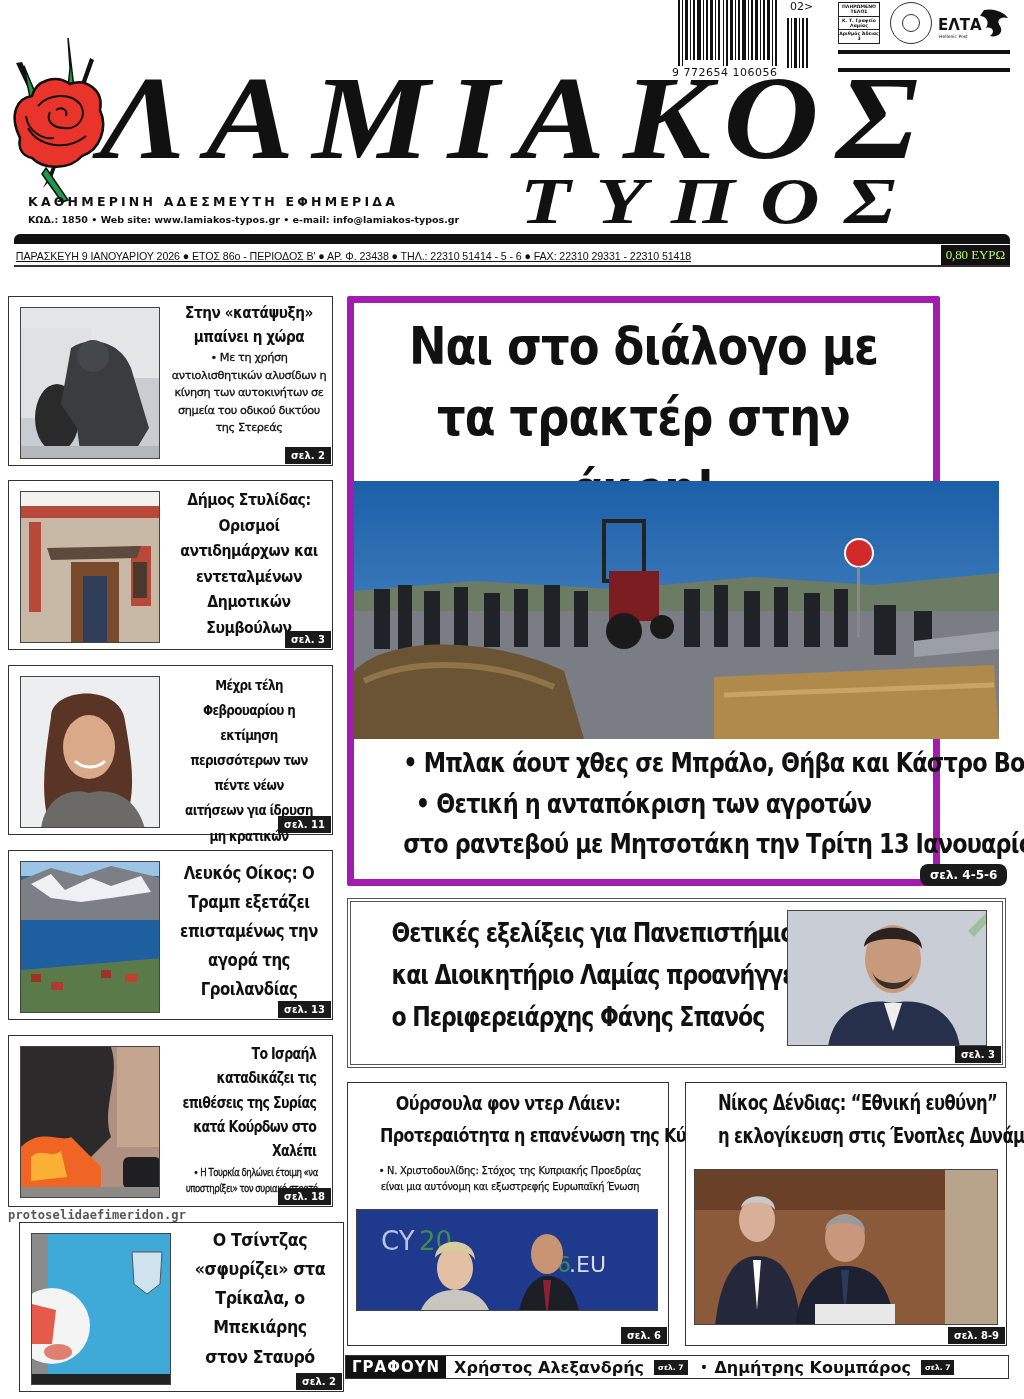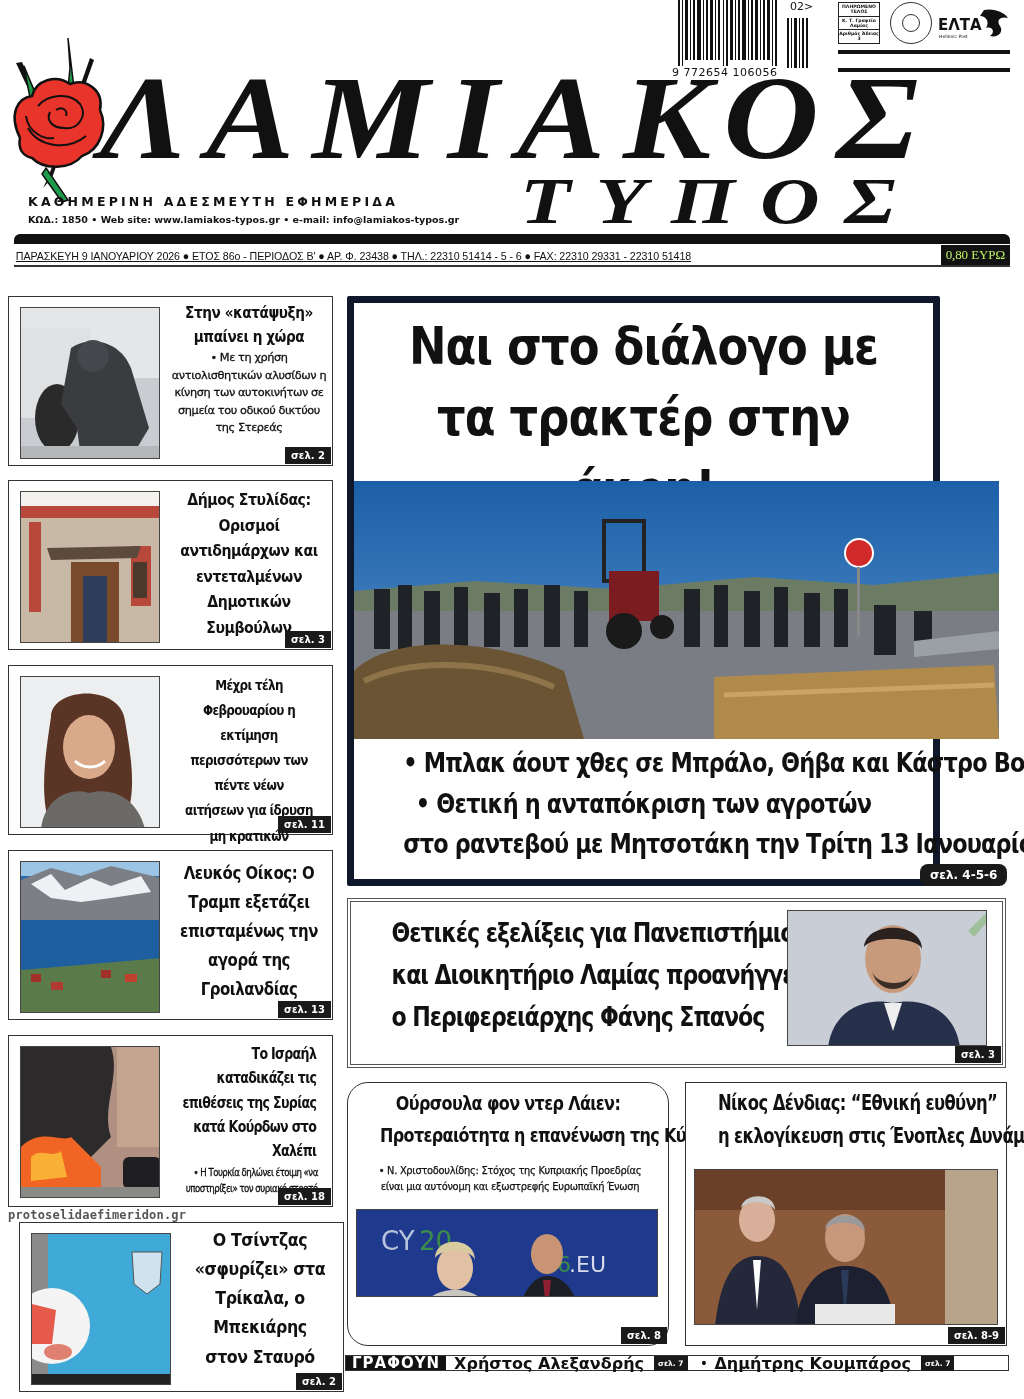--- a/index.html
+++ b/index.html
@@ -84,21 +84,21 @@
     font-family: "DejaVu Sans", sans-serif; font-weight: bold; font-size: 10px; padding: 3px 6px;
   }
   .watermark {
     position: absolute; left: 8px; top: 1208px; font-family: "DejaVu Sans Mono", monospace;
     font-weight: bold; font-size: 12px; color: #555; background: #fff; padding-right: 4px; letter-spacing: 0.2px;
   }
 
   
   .main-story {
     position: absolute; left: 347px; top: 296px; width: 593px; height: 590px;
-    border: 7px solid #0f172a; border-radius: 2px; background: #fff;
+    border: 7px solid #a21caf; border-radius: 2px; background: #fff;
   }
   .main-headline {
     position: absolute; left: 0; top: 8px; width: 100%; text-align: center;
     font-family: "DejaVu Sans", sans-serif; font-weight: bold; font-size: 51px; line-height: 1.4;
     letter-spacing: -1px; color: #111; transform: scaleX(0.88);
   }
   .main-img { position: absolute; left: 0; top: 178px; width: 645px; height: 258px; overflow: hidden; }
   .main-bullets {
     position: absolute; left: 0; top: 440px; width: 100%; text-align: center;
     font-family: "DejaVu Sans", sans-serif; font-weight: bold; color: #111;
@@ -133,21 +133,21 @@
   .bot-sub {
     position: absolute; left: 4px; top: 80px; width: 316px; text-align: center;
     font-family: "DejaVu Sans", sans-serif; font-size: 10.5px; line-height: 1.5; color: #111;
     letter-spacing: -0.3px; -webkit-text-stroke: 0.25px #111; transform: scaleX(0.94);
     white-space: nowrap;
   }
   .bot-img { position: absolute; overflow: hidden; border: 1px solid #444; }
 
   
   .writers-bar {
-    position: absolute; left: 345px; top: 1355px; width: 664px; height: 16px;
+    position: absolute; left: 345px; top: 1355px; width: 664px; height: 24px;
     border: 1.5px solid #333; display: flex; align-items: center; background: #fff;
   }
   .writers-label {
     background: #111; color: #fff; height: 100%; padding: 0 6px; display: flex; align-items: center;
     font-family: "DejaVu Sans", sans-serif; font-weight: bold; font-size: 15px; letter-spacing: 1px;
     transform-origin: left center;
   }
   .writer-name {
     font-family: "DejaVu Sans", sans-serif; font-weight: bold; font-size: 16px; color: #111;
     margin-left: 8px; white-space: nowrap;
@@ -429,45 +429,45 @@
       <ellipse cx="105" cy="48" rx="28" ry="34" fill="#c89a7c"></ellipse>
       <path d="M76 36 C78 10 134 10 134 38 C130 26 84 24 76 36 Z" fill="#2b2220"></path>
       <path d="M84 60 C90 84 120 84 126 60 C124 76 88 76 84 60 Z" fill="#3a2e28"></path>
       <path d="M40 136 C46 96 80 86 105 92 C132 86 166 96 172 136 Z" fill="#26304a"></path>
       <path d="M96 92 L105 120 L114 92 Z" fill="#eeeeee"></path>
     </svg>
   </div>
   <span class="page-tag">σελ.  3</span>
 </article>
 
-<article class="bot-card" style="left:347px;border-radius:21px;">
+<article class="bot-card" style="left:347px;">
   <div class="bot-title">
     <div>Ούρσουλα φον ντερ Λάιεν:</div>
     <div>Προτεραιότητα η επανένωση της Κύπρου</div>
   </div>
   <div class="bot-sub">
     <div>• Ν. Χριστοδουλίδης: Στόχος της Κυπριακής Προεδρίας</div>
     <div>είναι μια αυτόνομη και εξωστρεφής Ευρωπαϊκή Ένωση</div>
   </div>
-  <div class="bot-img" style="left:8px; top:126px; width:302px; height:88px;text-align:center;">
+  <div class="bot-img" style="left:8px; top:126px; width:302px; height:102px;text-align:center;">
     <svg width="302" height="114" viewBox="0 0 302 114" preserveAspectRatio="none">
       <rect width="302" height="114" fill="#1f3a8c"></rect>
       <text x="24" y="40" font-family="DejaVu Sans, sans-serif" font-size="26" fill="#b8c4dc">CY</text>
       <text x="62" y="40" font-family="DejaVu Sans, sans-serif" font-size="26" fill="#3c8c4c">20</text>
       <text x="212" y="62" font-family="DejaVu Sans, sans-serif" font-size="22" fill="#d8dcea">.EU</text>
       <text x="186" y="62" font-family="DejaVu Sans, sans-serif" font-size="22" fill="#3c8c4c">26</text>
       <ellipse cx="98" cy="58" rx="18" ry="22" fill="#e2c0a4"></ellipse>
       <path d="M78 48 C78 26 118 26 118 50 C114 38 84 38 78 48 Z" fill="#d8cba0"></path>
       <path d="M60 114 C64 88 80 80 98 80 C116 80 132 88 136 114 Z" fill="#c9c6c0"></path>
       <ellipse cx="190" cy="44" rx="16" ry="20" fill="#c89474"></ellipse>
       <path d="M160 114 C164 76 180 66 190 66 C204 66 220 76 224 114 Z" fill="#1c1e26"></path>
       <path d="M186 70 L190 110 L194 70 Z" fill="#8c2030"></path>
     </svg>
   </div>
-  <span class="page-tag">σελ. 8</span>
+  <span class="page-tag">σελ. 6</span>
 </article>
 
 <article class="bot-card" style="left:685px;">
   <div class="bot-title" style="font-size:20.5px;">
     <div>Νίκος Δένδιας: “Εθνική ευθύνη”</div>
     <div>η εκλογίκευση στις Ένοπλες Δυνάμεις</div>
   </div>
   <div class="bot-img" style="left:8px; top:86px; width:304px; height:156px;">
     <svg width="304" height="156" viewBox="0 0 304 156" preserveAspectRatio="none">
       <rect width="304" height="156" fill="#8a5a3a"></rect>

